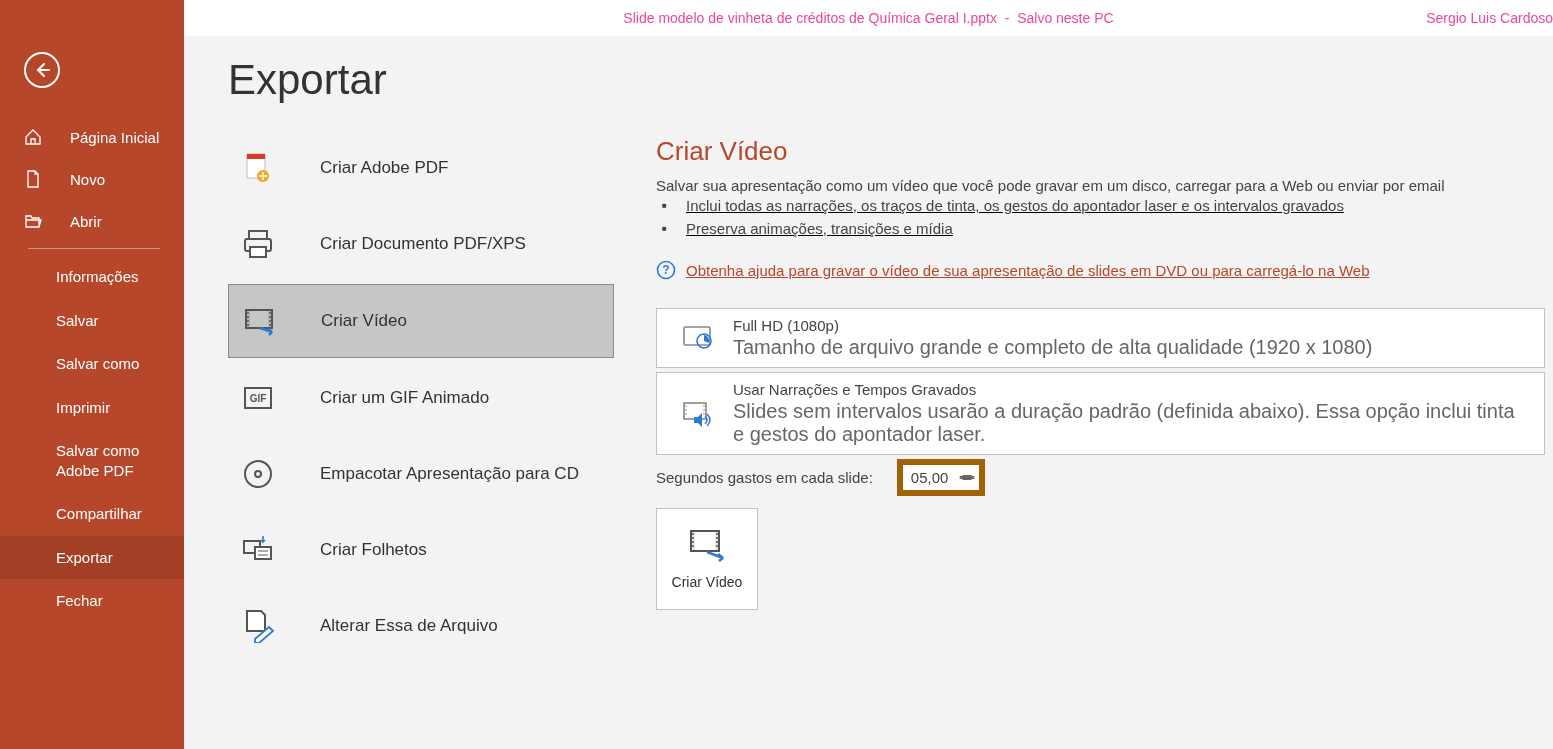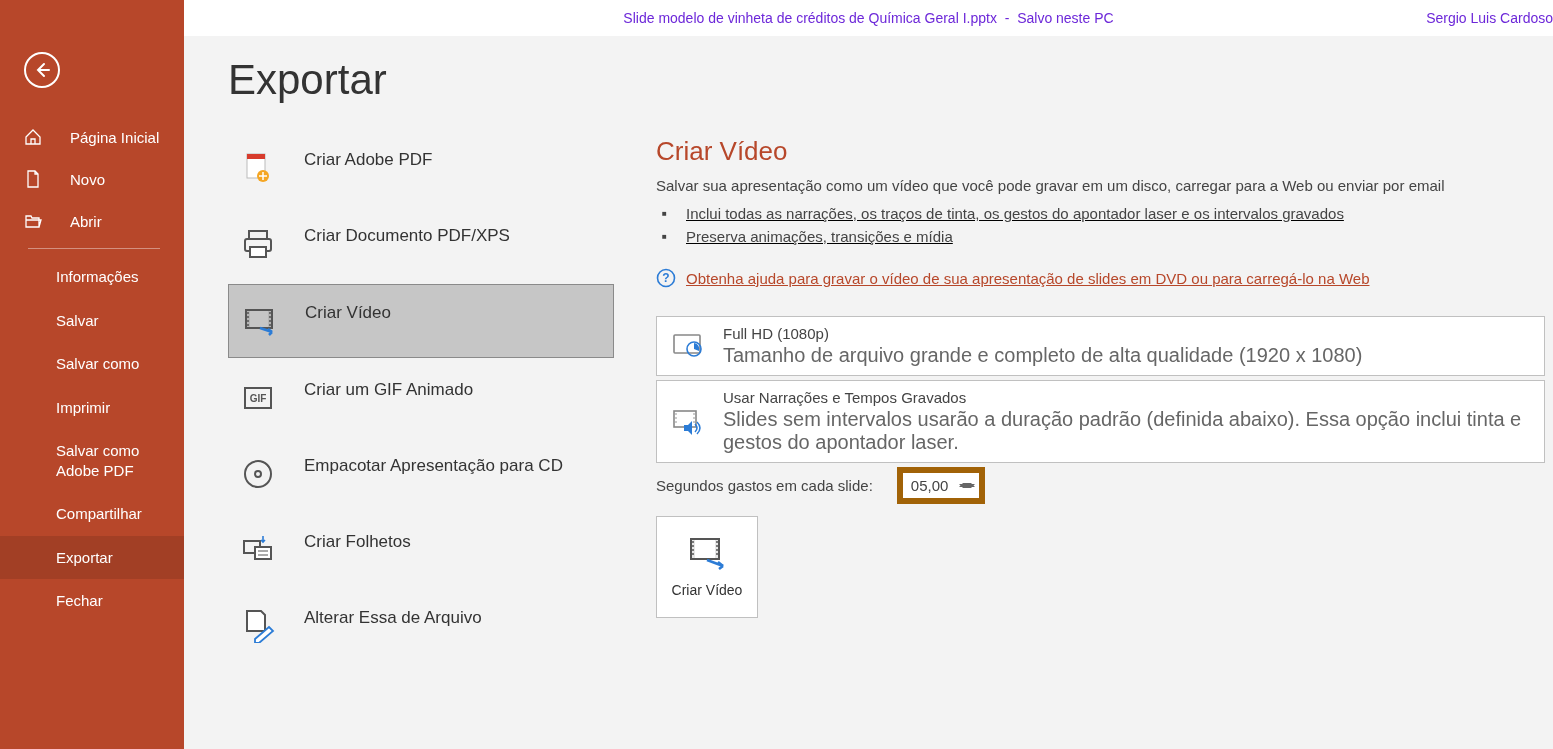--- a/index.html
+++ b/index.html
@@ -17,21 +17,21 @@
     }
     .titlebar {
       position: absolute;
       top: 0;
       left: 184px;
       right: 0;
       height: 36px;
       display: flex;
       align-items: center;
       font-size: 14px;
-      color: #6d28d9;
+      color: #ec4899;
     }
     .titlebar .doc-title {
       position: absolute;
       left: 50%;
       transform: translateX(-50%);
       white-space: nowrap;
     }
     .titlebar .user-name {
       position: absolute;
       right: 0;
@@ -100,22 +100,22 @@
       margin-bottom: 28px;
     }
     .export-options {
       width: 386px;
       display: flex;
       flex-direction: column;
       gap: 4px;
     }
     .export-option {
       display: flex;
-      align-items: flex-start;
-      gap: 28px;
+      align-items: center;
+      gap: 44px;
       padding: 18px 12px;
       font-size: 17px;
       color: #333;
       cursor: pointer;
     }
     .export-option.selected {
       background: #c6c6c6;
       border: 1px solid #8a8a8a;
     }
     .export-icon {
@@ -134,21 +134,20 @@
       padding-right: 8px;
     }
     .detail-title {
       font-size: 26px;
       color: #B7472A;
       margin-bottom: 10px;
     }
     .detail-desc {
       font-size: 15px;
       color: #444;
-      margin-bottom: 8px;
     }
     .bullet-list {
       list-style: none;
       padding-left: 30px;
       margin-bottom: 20px;
       text-decoration: underline;
     }
     .bullet-list li {
       font-size: 15px;
       color: #444;
@@ -172,21 +171,21 @@
       color: #B7472A;
       text-decoration: underline;
       font-size: 15px;
     }
     .dropdown-box {
       border: 1px solid #c0c0c0;
       background: #fff;
       display: flex;
       align-items: center;
       gap: 20px;
-      padding: 8px 14px;
+      padding: 8px 24px;
       margin-bottom: 4px;
       cursor: pointer;
     }
     .dropdown-icon {
       width: 32px;
       height: 32px;
       display: flex;
       align-items: center;
       justify-content: center;
       flex-shrink: 0;

